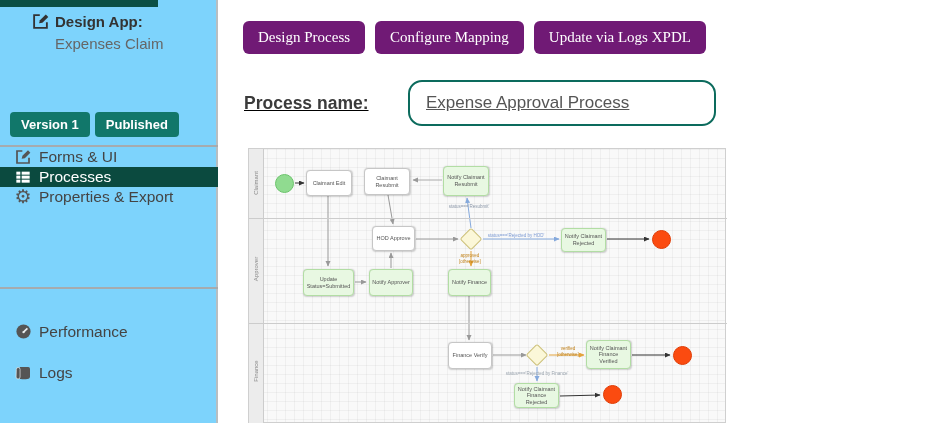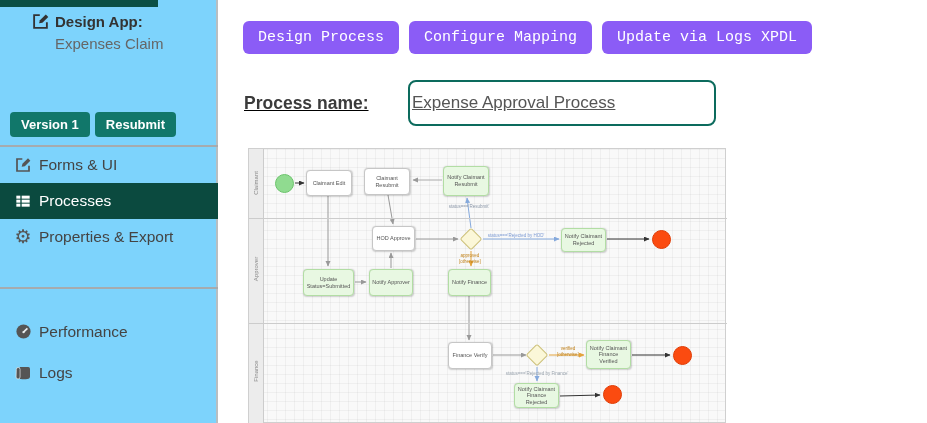--- a/index.html
+++ b/index.html
@@ -12,37 +12,37 @@
   .top-accent { position:absolute; left:0; top:0; width:158px; height:7px; background:#0b4f44; }
   .app-header { position:absolute; left:0; top:12px; width:100%; }
   .app-title-row { display:flex; align-items:center; gap:6px; padding-left:31px; }
   .app-title { font-size:15px; font-weight:bold; color:#333; }
   .app-name { padding-left:55px; margin-top:5px; font-size:15px; color:#666; }
   .badges { position:absolute; left:10px; top:72px; display:flex; gap:5px;margin-top:40px; }
   .badge { background:#11776a; color:#fff; font-size:13px; padding:5px 11px;
     border-radius:4px; font-weight:bold; }
   .side-divider { position:absolute; left:0; width:218px; border-top:2px solid #a6abae; }
   .menu { position:absolute; left:0; width:218px; }
-  .menu-item { height:36px; display:flex; align-items:center; gap:7px;
+  .menu-item { height:20px; display:flex; align-items:center; gap:7px;
     padding-left:14px; font-size:15.5px; color:#444; cursor:pointer; }
   .menu-item.tall { height:41px; }
   .menu-item.selected { background:#0b4a3f; color:#fff; }
   .mi-icon { width:18px; height:18px; display:inline-flex; align-items:center;
     justify-content:center; flex:0 0 18px; }
   .gear-glyph { font-size:19px; color:#555; line-height:18px; }
 
   
   .toolbar { position:absolute; left:243px; top:21px; display:flex; gap:10px; }
-  .tbtn { height:33px; line-height:33px; padding:0 15px; background:#8b5cf6;
+  .tbtn { height:33px; line-height:33px; padding:0 15px; background:#701a75;
     color:#fff; font-size:15px; border:none; border-radius:6px; cursor:pointer;
-    font-family:Liberation Mono, monospace; }
+    font-family:Liberation Serif, serif; }
   .pname-row { position:absolute; left:244px; top:80px; display:flex; align-items:center;text-decoration:underline; }
   .pname-label { font-size:17.5px; font-weight:bold; color:#3b3b3b; width:164px; }
-  .pname-input { width:308px; height:46px; border:2px solid #0c6b5d; border-radius:8px;
-    font-size:17px; color:#555; padding-left:2px; text-decoration:underline;
+  .pname-input { width:308px; height:46px; border:2px solid #0c6b5d; border-radius:14px;
+    font-size:17px; color:#555; padding-left:16px; text-decoration:underline;
     font-family:"Liberation Sans",sans-serif; background:#fff; outline:none; }
 
   
   .canvas { position:absolute; left:248px; top:148px; width:478px; height:275px;
     background:#f9f9f9; border:1px solid #cfcfcf;
     background-image:
       linear-gradient(to right, rgba(0,0,0,0.04) 1px, transparent 1px),
       linear-gradient(to bottom, rgba(0,0,0,0.04) 1px, transparent 1px);
     background-size:9px 9px; }
   .lane-strip { position:absolute; left:0; top:0; width:15px; height:275px;
@@ -78,21 +78,21 @@
           <path d="M10 14.5l1.2-4.2L19.5 2 23 5.5l-8.3 8.3-4.7 0.7z" fill="#333"></path>
         </svg>
       </span>
       <span class="app-title">Design App:</span>
     </div>
     <div class="app-name">Expenses Claim</div>
   </div>
 
   <div class="badges">
     <span class="badge">Version 1</span>
-    <span class="badge">Resubmit</span>
+    <span class="badge">Published</span>
   </div>
 
   <div class="side-divider" style="top:145px"></div>
 
   <div class="menu" style="top:147px">
     <div class="menu-item">
       <span class="mi-icon">
         <svg width="16" height="16" viewBox="0 0 24 24">
           <path d="M21 13v8H3V3h8" fill="none" stroke="#555" stroke-width="2.6"></path>
           <path d="M10 14.5l1.2-4.2L19.5 2 23 5.5l-8.3 8.3-4.7 0.7z" fill="#555"></path>

